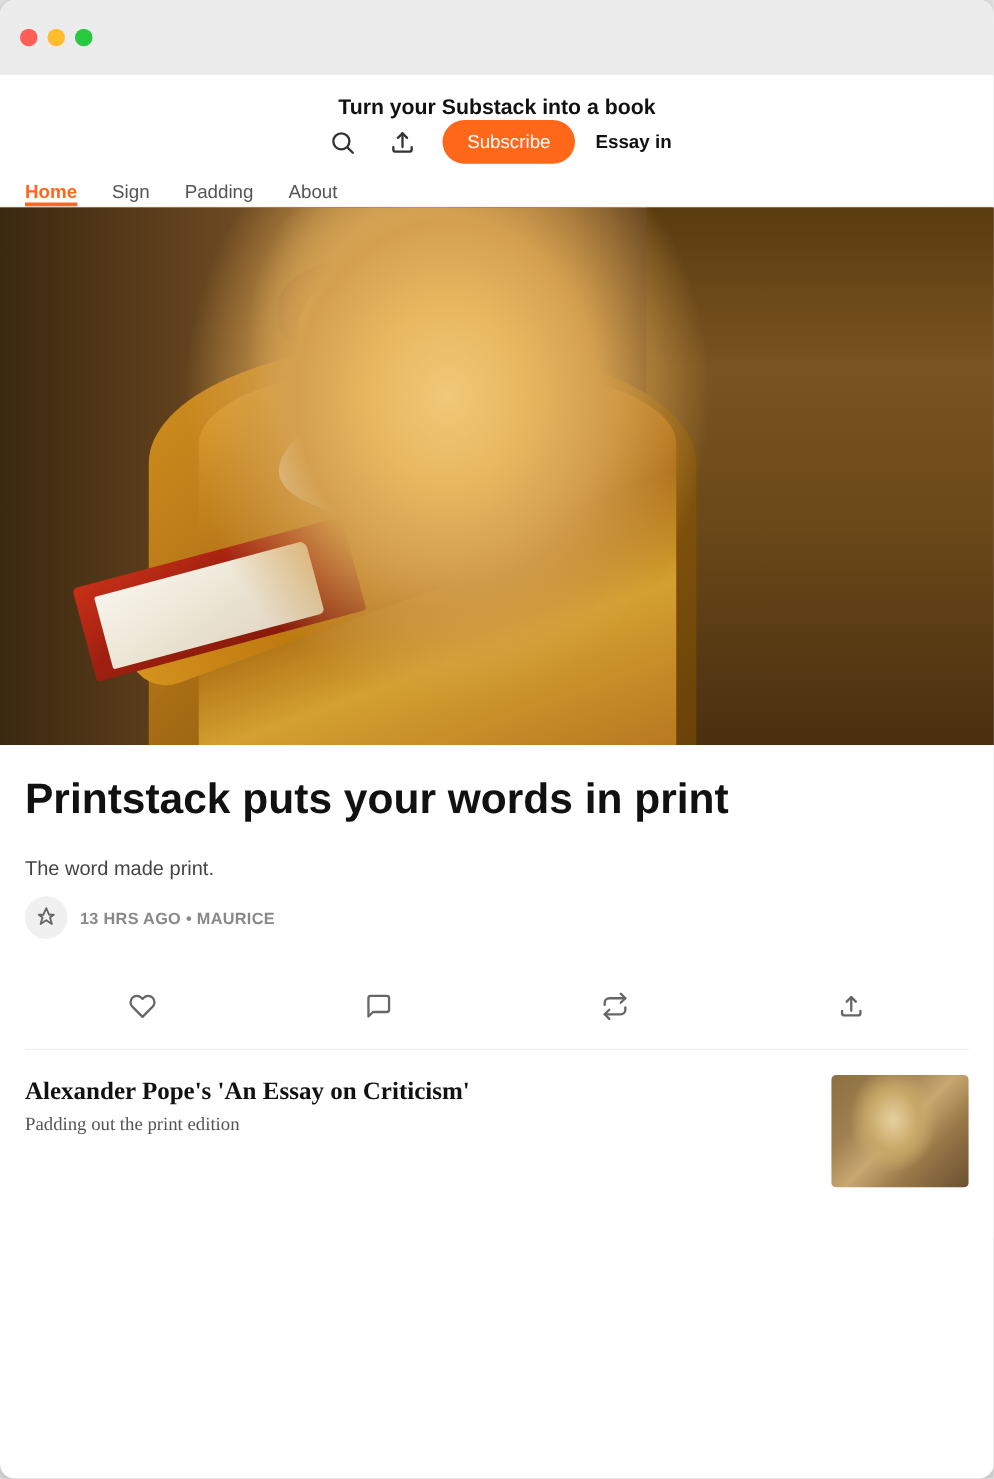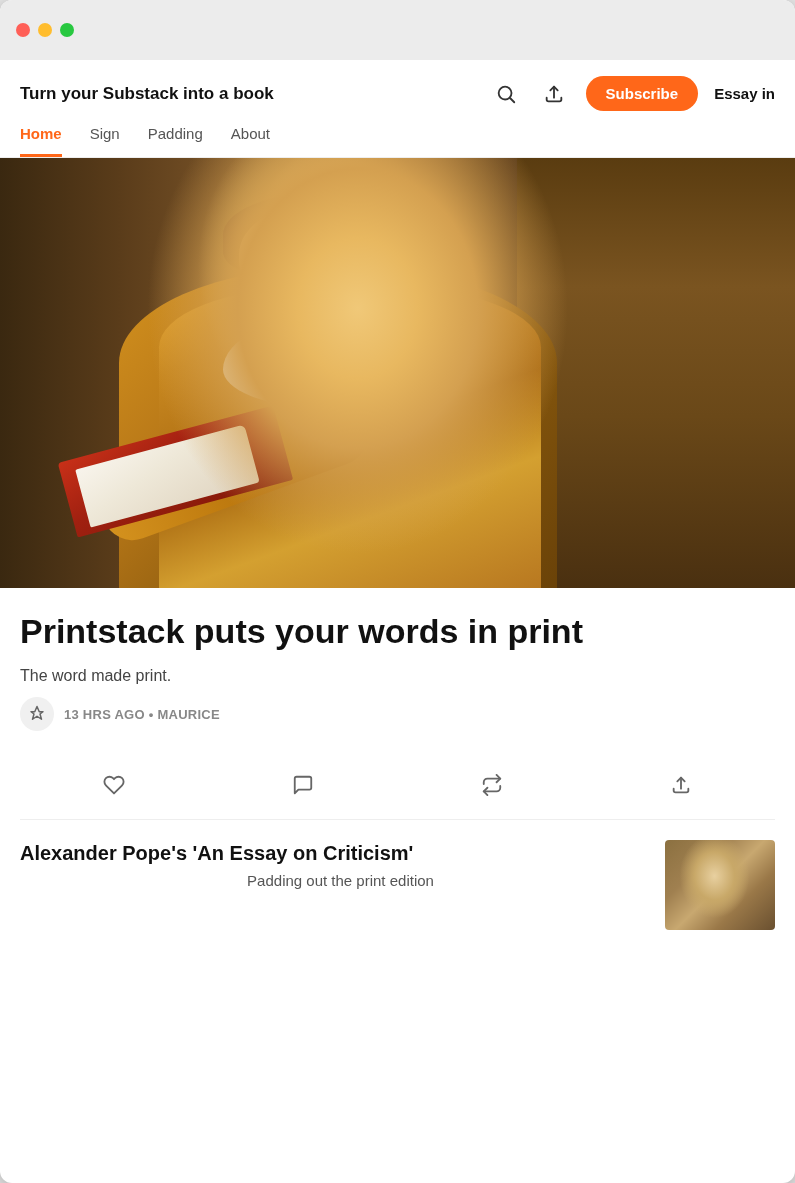--- a/index.html
+++ b/index.html
@@ -47,20 +47,21 @@
       background: #fff;
       padding: 16px 20px 0 20px;
       border-bottom: 1px solid #eee;
     }
 
     .header-top {
       display: flex;
       align-items: center;
       justify-content: space-between;
       margin-bottom: 14px;
+      flex-direction: column;
     }
 
     .site-title {
       font-size: 17px;
       font-weight: 700;
       color: #111;
       flex: 1;
     }
 
     .header-actions {
@@ -82,21 +83,21 @@
       height: 32px;
     }
 
     .subscribe-btn {
       background: #ff6719;
       color: #fff;
       border: none;
       border-radius: 22px;
       padding: 9px 20px;
       font-size: 15px;
-      font-weight: 700;
+      font-weight: 400;
       cursor: pointer;
     }
 
     .sign-in-btn {
       background: none;
       border: none;
       font-size: 15px;
       font-weight: 600;
       color: #111;
       cursor: pointer;
@@ -106,21 +107,21 @@
     .nav {
       display: flex;
       gap: 28px;
       padding: 0 0 0 0;
     }
 
     .nav-item {
       font-size: 15px;
       font-weight: 500;
       color: #555;
-      padding-bottom: 12px;
+      padding-bottom: 0;
       cursor: pointer;
       border-bottom: 3px solid transparent;
       text-decoration: none;
     }
 
     .nav-item.active {
       color: #ff6719;
       border-bottom: 3px solid #ff6719;
       font-weight: 700;
     }
@@ -267,21 +268,21 @@
     .main-content {
       padding: 24px 20px 20px 20px;
       background: #fff;
     }
 
     .post-title {
       font-size: 34px;
       font-weight: 800;
       color: #111;
       line-height: 1.15;
-      margin-bottom: 16px;
+      margin-bottom: 28px;
     }
 
     .post-subtitle {
       font-size: 16px;
       color: #444;
       margin-bottom: 12px;
     }
 
     .post-meta {
       display: flex;
@@ -333,38 +334,38 @@
       height: 40px;
     }
 
     
     .post-preview {
       display: flex;
       justify-content: space-between;
       align-items: flex-start;
       gap: 4px;
       padding-bottom: 20px;
+      font-family: Liberation Serif, serif;
     }
 
     .post-preview-text {
       flex: 1;
     }
 
     .post-preview-title {
       font-size: 20px;
       font-weight: 700;
       color: #111;
       margin-bottom: 6px;
       line-height: 1.3;
     }
 
     .post-preview-subtitle {
       font-size: 15px;
       color: #555;
-      text-align: center;
     }
 
     .post-preview-thumb {
       width: 110px;
       height: 90px;
       border-radius: 4px;
       overflow: hidden;
       flex-shrink: 0;
       background: #c8b898;
     }

